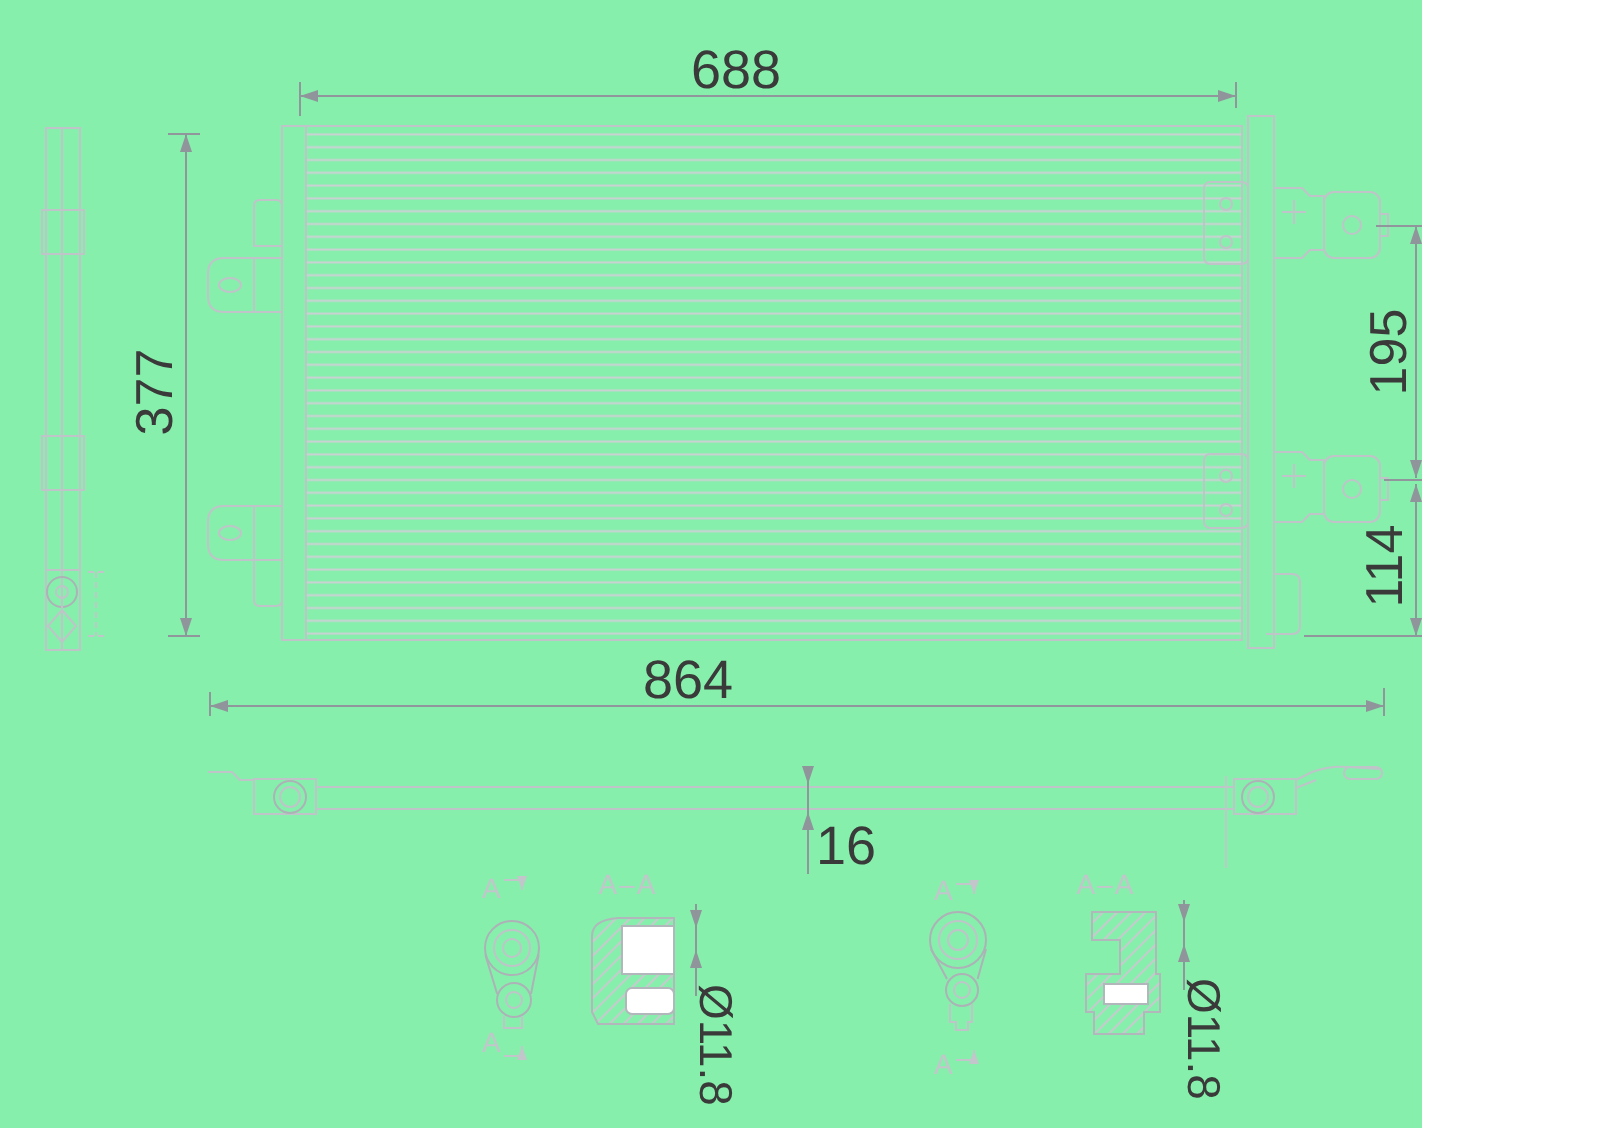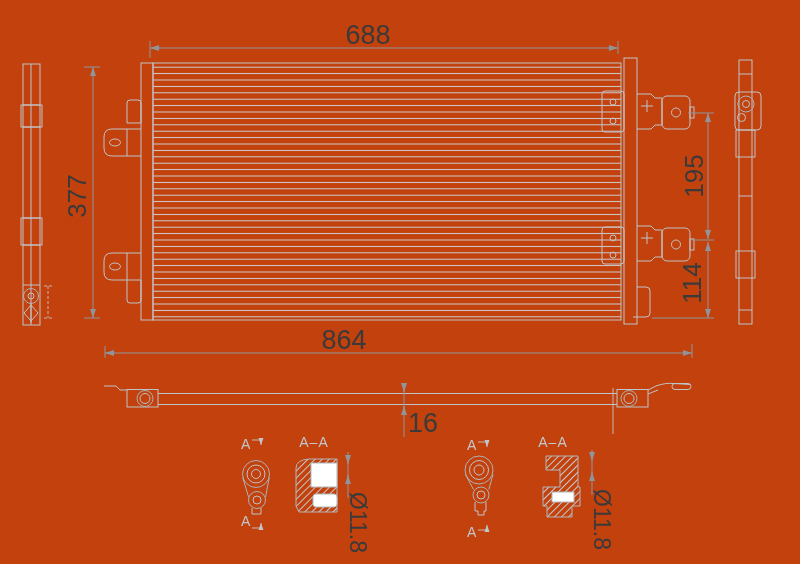--- a/index.html
+++ b/index.html
@@ -1,16 +1,16 @@
 <!DOCTYPE html>
 <html><head>
 <meta charset="utf-8">
 <style>
   html,body{margin:0;padding:0;background:#ffffff;}
-  .canvas{position:relative;width:800px;height:564px;background:#c2410c;overflow:hidden;}
+  .canvas{position:relative;width:711px;height:564px;background:#86efac;overflow:hidden;}
   svg{position:absolute;left:0;top:0;}
   
   .g{fill:none;stroke:#bfc4c8;stroke-width:1;}
   .gd{fill:none;stroke:#adb2b7;stroke-width:1;}
   .lead{fill:none;stroke:#c2c6ca;stroke-width:0.9;}
   .dim{fill:none;stroke:#90969b;stroke-width:1;}
   .hatched{fill:url(#hatch);stroke:#b2b7bb;stroke-width:1;}
   .white{fill:#ffffff;stroke:#b2b7bb;stroke-width:1;}
   text{font-family:"Liberation Sans",sans-serif;}
   .dimtext{font-size:26px;fill:#3a3a3a;}

